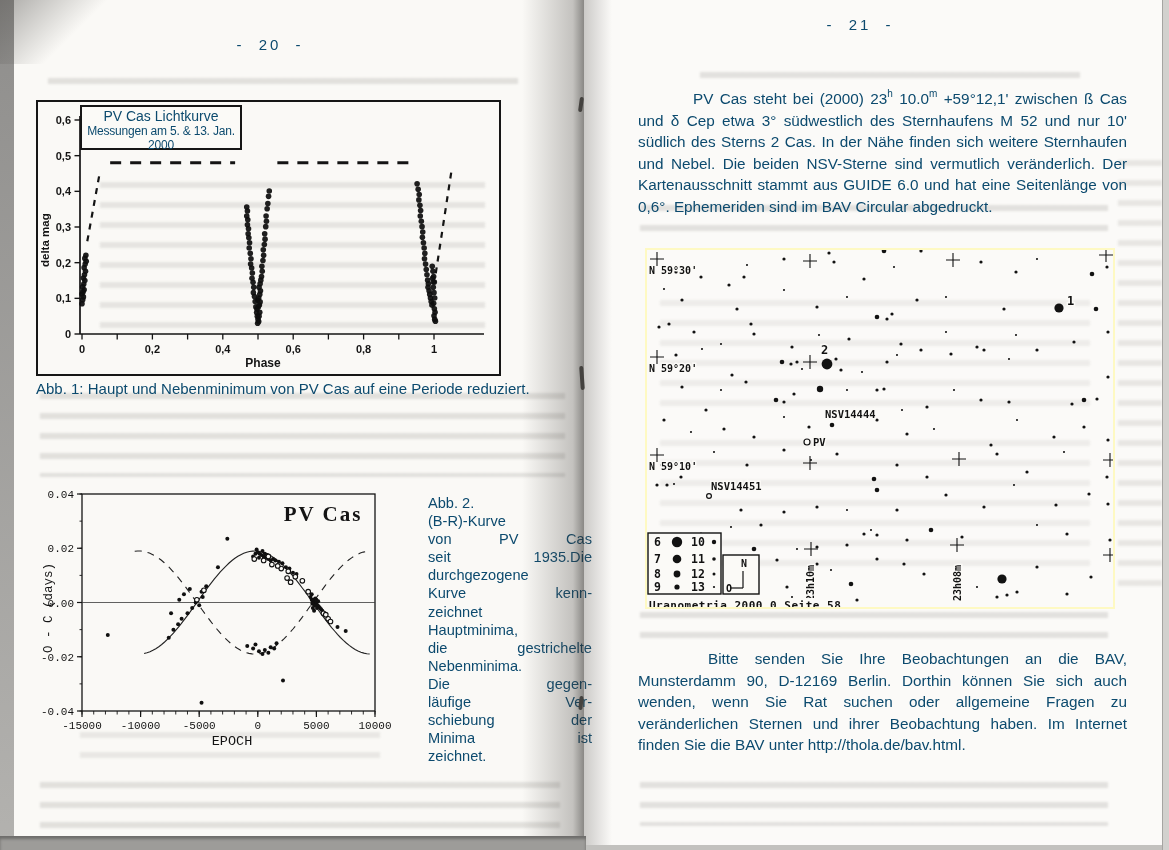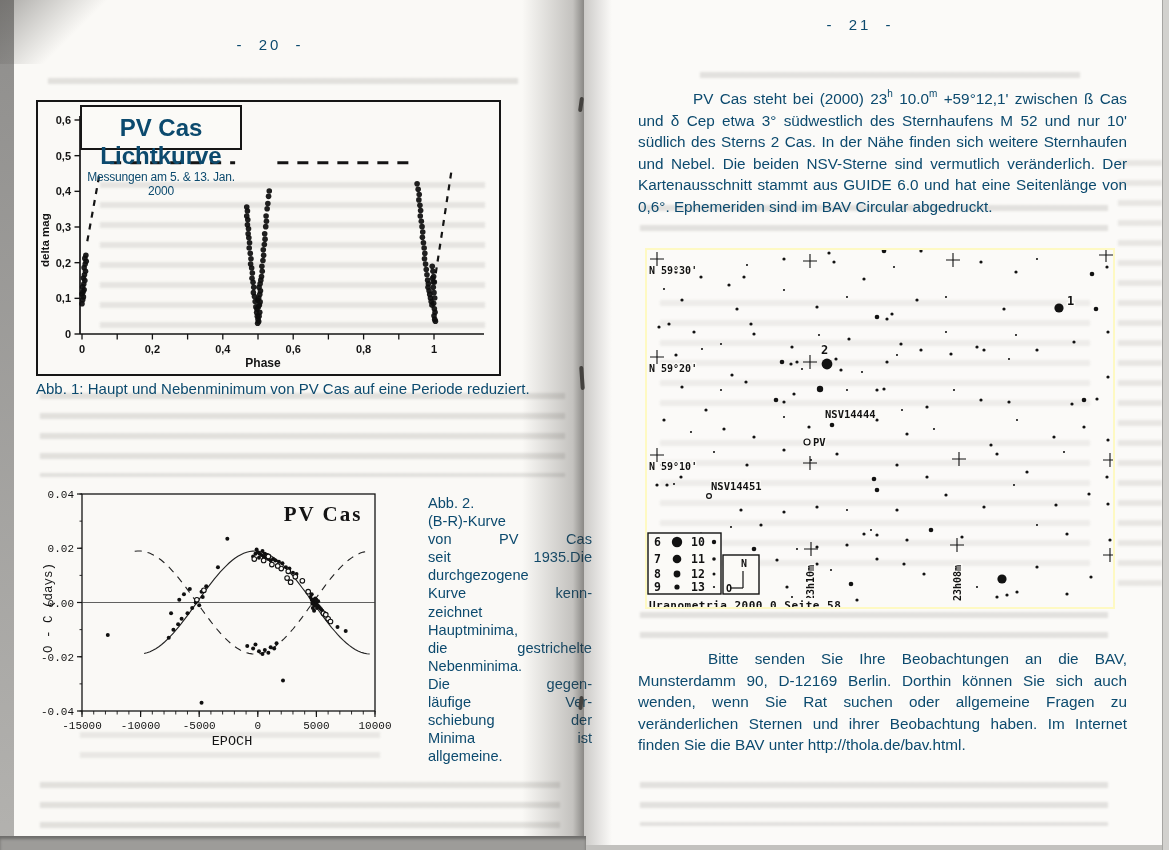--- a/index.html
+++ b/index.html
@@ -15,21 +15,21 @@
   .body{font-size:15.3px;line-height:21.5px;text-align:justify;z-index:2;}
   .indent{text-indent:55px;}
   sup.su{font-size:10px;line-height:0;vertical-align:7px;}
   .cap{font-size:15px;line-height:21.5px;z-index:2;}
   .a2col{font-size:14.6px;line-height:18.1px;z-index:2;margin-left:20px;}
   .a2l{text-align:justify;text-align-last:justify;}
   .a2l.noj{text-align-last:auto;}
   #fig1{left:36px;top:100px;width:461px;height:272px;border:2px solid #161616;z-index:2;}
   #fig1 .tbox{position:absolute;left:42px;top:3px;width:158px;height:41px;border:2px solid #161616;
               background:#fbfaf7;text-align:center;z-index:3;}
-  #fig1 .t1{font-weight:bold;font-size:24px;margin-top:7px;}
+  #fig1 .t1{font-weight:normal;font-size:14px;margin-top:1px;}
   #fig1 .t2{font-weight:normal;font-size:12px;letter-spacing:-0.2px;}
   #fig2{left:36px;top:485px;width:370px;height:290px;z-index:2;}
   #map{left:645px;top:248px;width:466px;height:357px;border:2px solid #fef9c3;z-index:2;}
   svg{position:absolute;left:0;top:0;overflow:hidden;}
   .sig{text-align:right;padding-right:14px;}
   
   .leftStrip{left:0;top:0;width:14px;height:850px;background:linear-gradient(180deg,#8f8e8c,#b3b2af);z-index:4;}
   .cornerTL{left:0;top:0;width:110px;height:64px;background:linear-gradient(135deg,rgba(92,90,87,.5),rgba(0,0,0,0) 62%);z-index:4;}
   .foldL{left:522px;top:0;width:62px;height:838px;z-index:3;
          background:linear-gradient(90deg,rgba(0,0,0,0) 0%,rgba(70,67,63,.30) 82%,rgba(45,43,40,.55) 100%);}
@@ -407,21 +407,21 @@
       <div class="a2l noj">durchgezogene</div>
       <div class="a2l">Kurve kenn-</div>
       <div class="a2l noj">zeichnet</div>
       <div class="a2l noj">Hauptminima,</div>
       <div class="a2l">die gestrichelte</div>
       <div class="a2l noj">Nebenminima.</div>
       <div class="a2l">Die gegen-</div>
       <div class="a2l">läufige Ver-</div>
       <div class="a2l">schiebung der</div>
       <div class="a2l">Minima ist</div>
-      <div class="a2l noj">allgemeine.</div>
+      <div class="a2l noj">zeichnet.</div>
     </div>
 
   <div class="abs body indent" style="left:638px;top:88px;width:489px;">
     <span>PV Cas steht bei (2000) 23</span><sup class="su">h</sup><span> 10.0</span><sup class="su">m</sup><span> +59°12,1' zwischen ß Cas und δ Cep etwa 3° südwestlich des Sternhaufens M 52 und nur 10' südlich des Sterns 2 Cas. In der Nähe finden sich weitere Sternhaufen und Nebel. Die beiden NSV-Sterne sind vermutlich veränderlich. Der Kartenausschnitt stammt aus GUIDE 6.0 und hat eine Seitenlänge von 0,6°. Ephemeriden sind im BAV Circular abgedruckt.</span>
   </div>
 
   <div class="abs" id="map">
       <svg width="466" height="357">
         <g>
           <circle cx="29" cy="22" r="1.6" fill="#121212"></circle>

